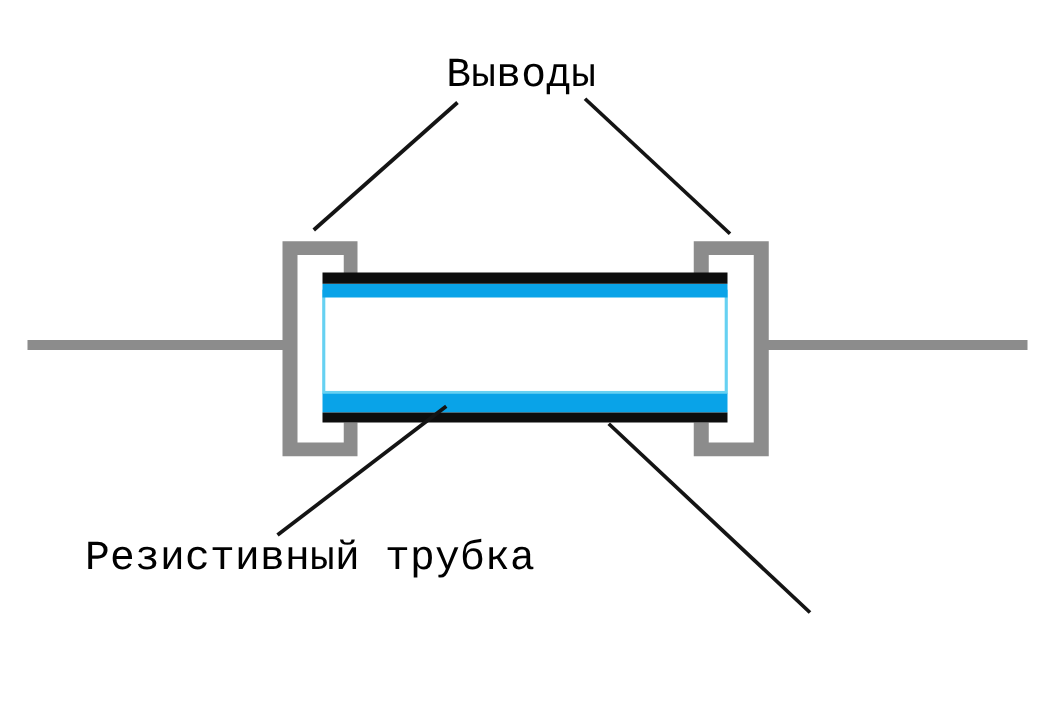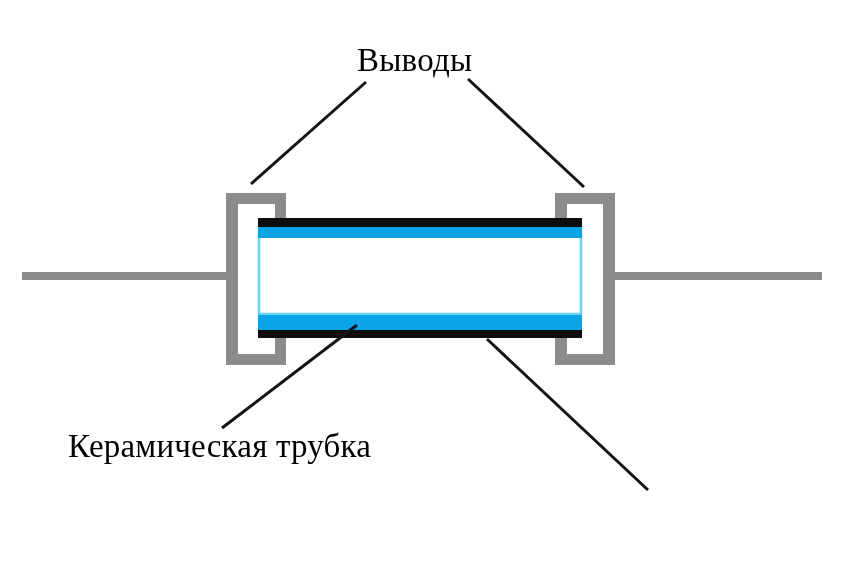--- a/index.html
+++ b/index.html
@@ -6,21 +6,21 @@
     margin: 0;
     padding: 0;
     background: #ffffff;
   }
   .stage {
     position: relative;
     width: 850px;
     height: 580px;
     background: #ffffff;
     overflow: hidden;
-    font-family: Liberation Serif, serif;
+    font-family: Liberation Mono, monospace;
   }
   .stage svg {
     position: absolute;
     left: 0;
     top: 0;
   }
   .diagram-label {
     position: absolute;
     color: #000000;
     font-size: 33px;
@@ -54,16 +54,16 @@
     <rect x="258" y="330" width="324" height="8" fill="#0d0d0d"></rect>
 
     <line x1="366" y1="82" x2="251" y2="184" stroke-width="3" stroke="#141414"></line>
     <line x1="468" y1="79" x2="584" y2="187" stroke-width="3" stroke="#141414"></line>
     <line x1="357" y1="325" x2="222" y2="428" stroke-width="3" stroke="#141414"></line>
     <line x1="487" y1="339" x2="648" y2="490" stroke-width="3" stroke="#141414"></line>
   </svg>
 
   <div class="diagram-label label-leads">Выводы</div>
 
-  <div class="diagram-label label-ceramic">Керамическая трубка</div>
+  <div class="diagram-label label-ceramic">Резистивный трубка</div>
 
 
 </div>
 
 </body></html>

